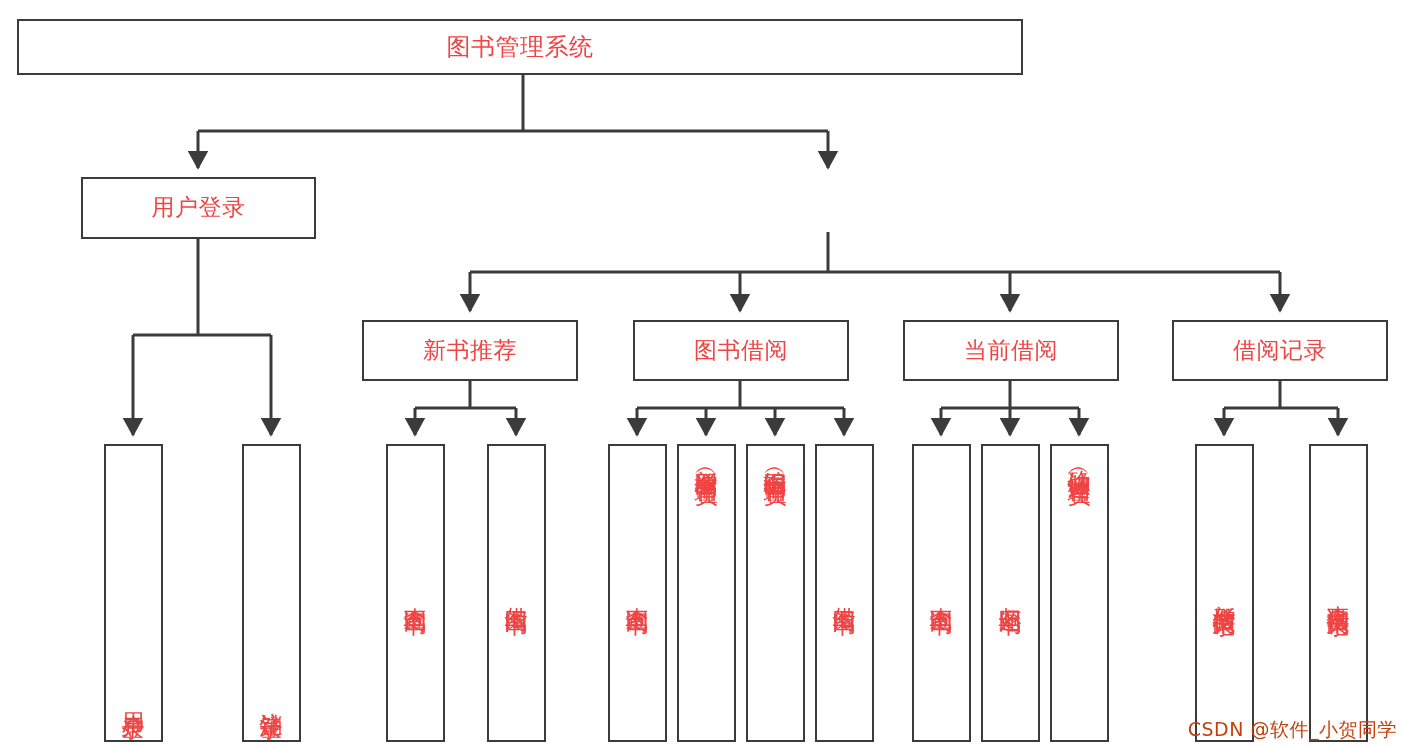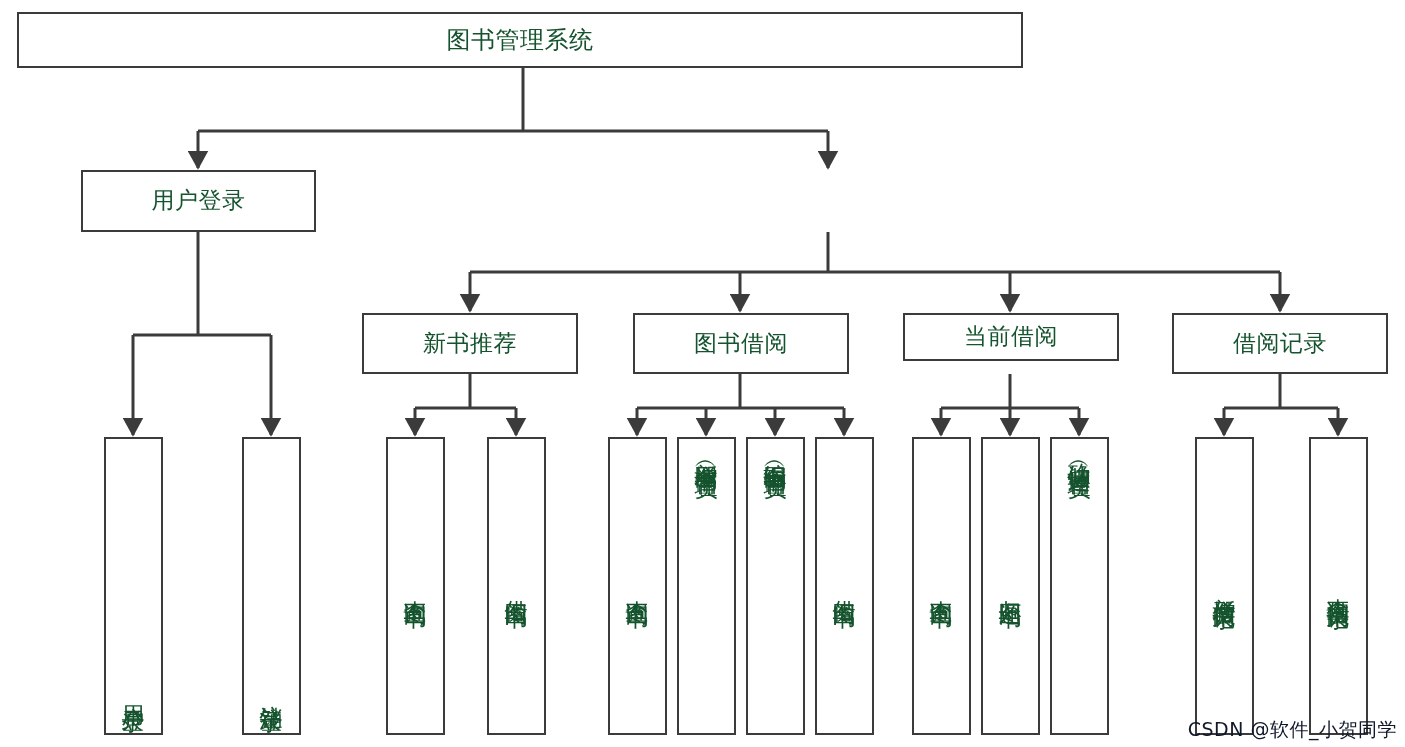--- a/index.html
+++ b/index.html
@@ -26,21 +26,22 @@
     pointer-events: none;
   }
   .node {
     position: absolute;
     box-sizing: border-box;
     border: 2px solid #3b3b3b;
     background: #ffffff;
     display: flex;
     align-items: center;
     justify-content: center;
-    color: #14532d;
+    color: #ef4444;
+    margin-top: 7px;
   }
   .node .label {
     display: block;
     text-align: center;
     line-height: 1.02;
     letter-spacing: 0.5px;
   }
   
   .h-node .label {
     font-size: 23px;
@@ -69,21 +70,21 @@
   }
   .v-node.anchor-top {
     align-items: flex-start;
     padding-top: 6px;
   }
   .watermark {
     position: absolute;
     right: 8px;
     bottom: 4px;
     font-size: 19px;
-    color: #0f172a;
+    color: #c2410c;
     white-space: nowrap;
     letter-spacing: 0.5px;
   }
 </style>
 </head>
 <body>
 
 <div id="canvas">
 
   <svg class="edges" viewBox="0 0 1405 747" xmlns="http://www.w3.org/2000/svg">
@@ -146,21 +147,21 @@
   <div class="node h-node" style="left:81px; top:170px; width:235px; height:62px;">
     <span class="label">用户登录</span>
   </div>
 
   <div class="node h-node" style="left:633px; top:313px; width:216px; height:61px;">
     <span class="label">图书借阅</span>
   </div>
   <div class="node h-node" style="left:362px; top:313px; width:216px; height:61px;">
     <span class="label">新书推荐</span>
   </div>
-  <div class="node h-node" style="left:903px; top:313px; width:216px; height:48px;">
+  <div class="node h-node" style="left:903px; top:313px; width:216px; height:61px;">
     <span class="label">当前借阅</span>
   </div>
   <div class="node h-node" style="left:1172px; top:313px; width:216px; height:61px;">
     <span class="label">借阅记录</span>
   </div>
 
   <div class="node v-node anchor-bottom" style="left:104px; top:437px; width:59px; height:298px;">
     <span class="label">用户登录</span>
   </div>
   <div class="node v-node anchor-bottom" style="left:242px; top:437px; width:59px; height:298px;">

